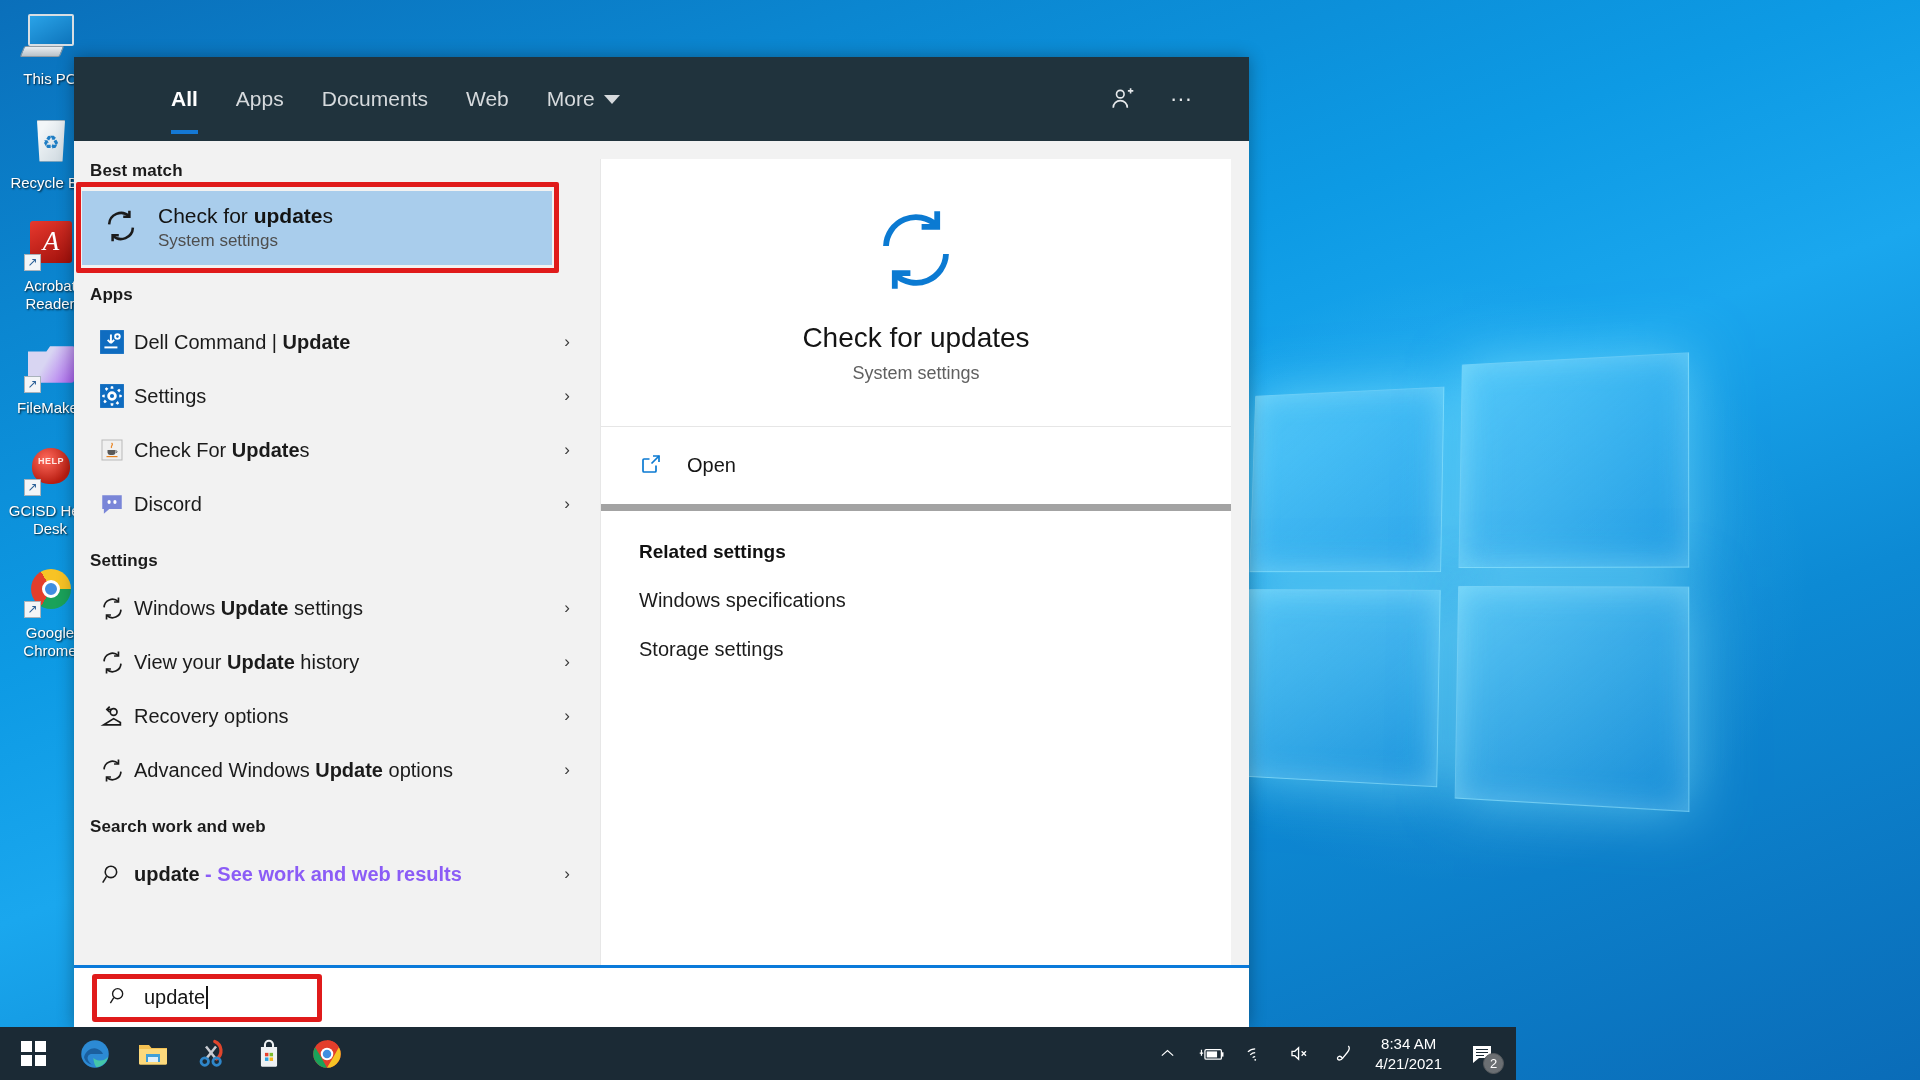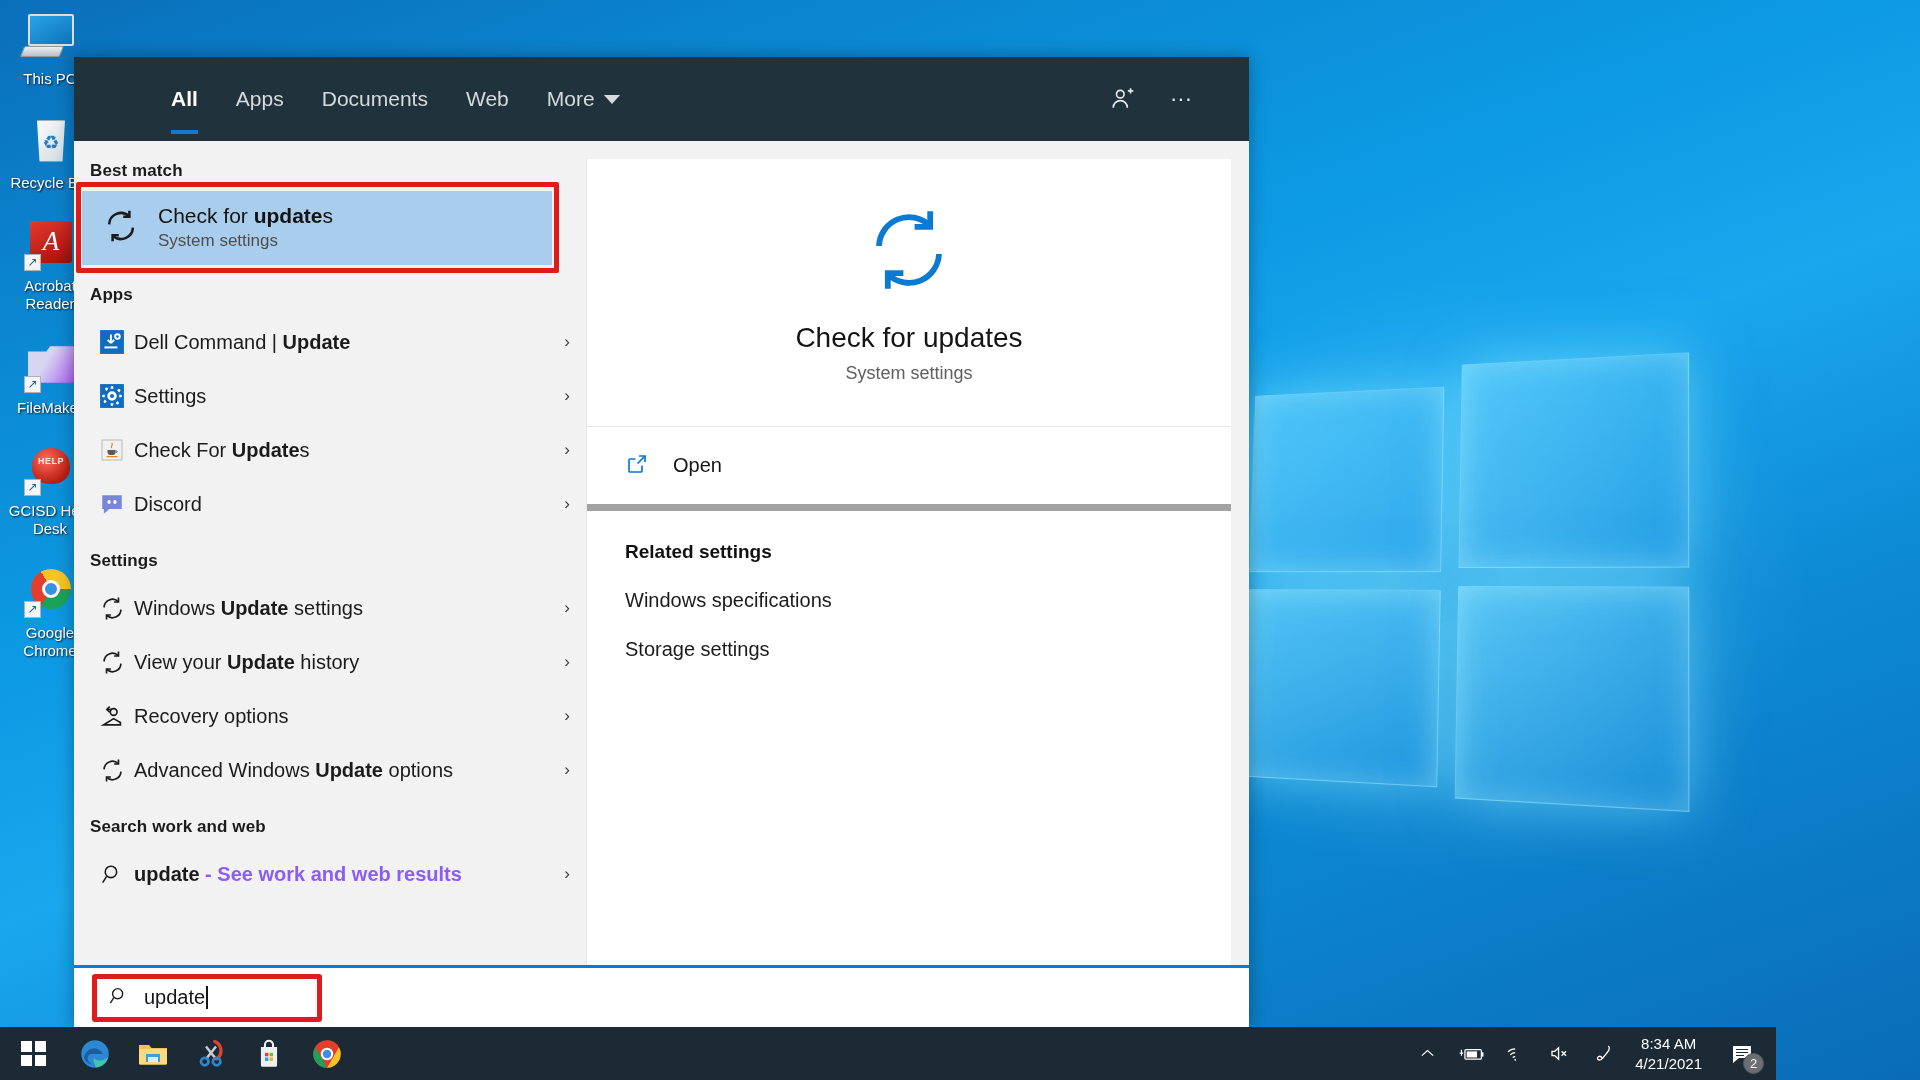--- a/index.html
+++ b/index.html
@@ -158,21 +158,21 @@
     border-right: 8px solid transparent;
     border-top: 9px solid #d6dadd;
   }
   .sp-header-right {
     margin-left: auto; display: flex; align-items: center; gap: 34px;
     padding-right: 20px;
   }
   .hdr-btn { color: #e6e9eb; font-size: 22px; line-height: 1; cursor: default; }
   .hdr-btn svg { display: block; }
 
-  .sp-body { flex: 1; display: flex; min-height: 0; }
+  .sp-body { flex: 1; display: flex; min-height: 0; gap: 14px; }
 
   
   .results {
     width: 512px; flex: 0 0 512px;
     background: #f2f2f2;
     padding: 0 0 0 0;
     overflow: hidden;
   }
   .group-title {
     font-size: 17px; font-weight: bold; color: #1b1b1b;
@@ -272,21 +272,21 @@
     display: inline-block; width: 2px; height: 23px;
     background: #161616; vertical-align: -4px; margin-left: 1px;
   }
   .annot-red-box {
     position: absolute; left: 0; top: -2px; width: 230px; height: 48px;
     border: 5px solid #e01b1b; border-radius: 3px; pointer-events: none;
   }
 
   
   .taskbar {
-    position: absolute; left: 0; bottom: 0; width: 1776px; height: 53px;
+    position: absolute; left: 0; bottom: 0; width: 1516px; height: 53px;
     background: #1b2a35;
     display: flex; align-items: flex-start;
   }
   .tb-left { display: flex; align-items: center; }
   .tb-item {
     width: 58px; height: 53px;
     display: flex; align-items: center; justify-content: center;
     cursor: default;
   }
   .tb-start { width: 66px; }

